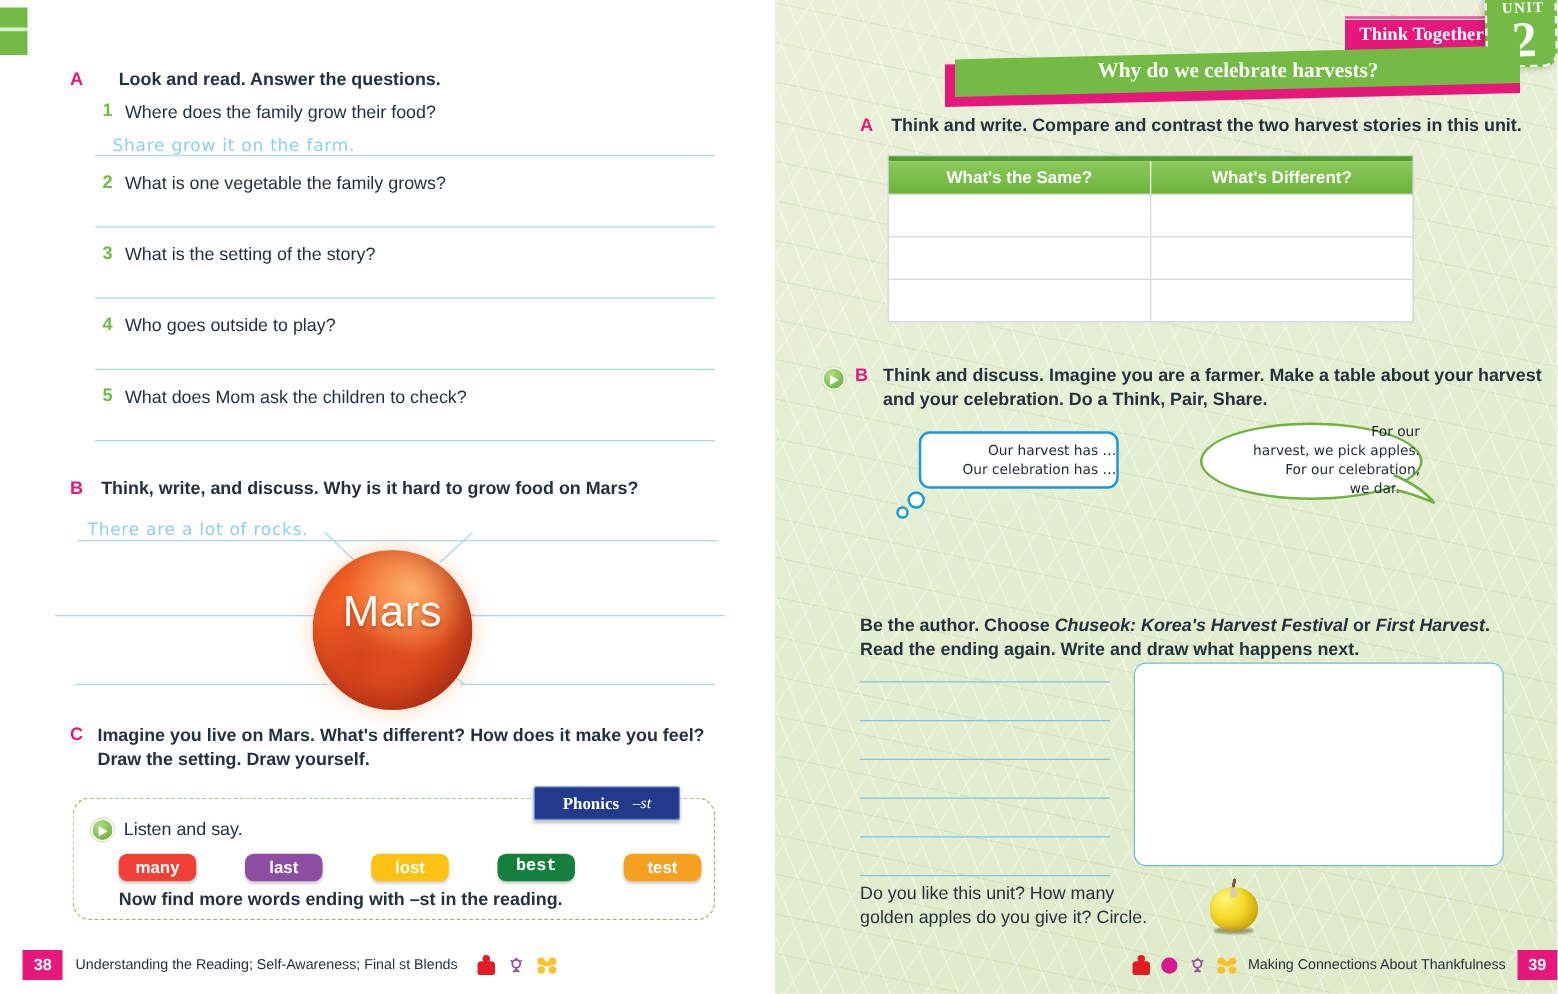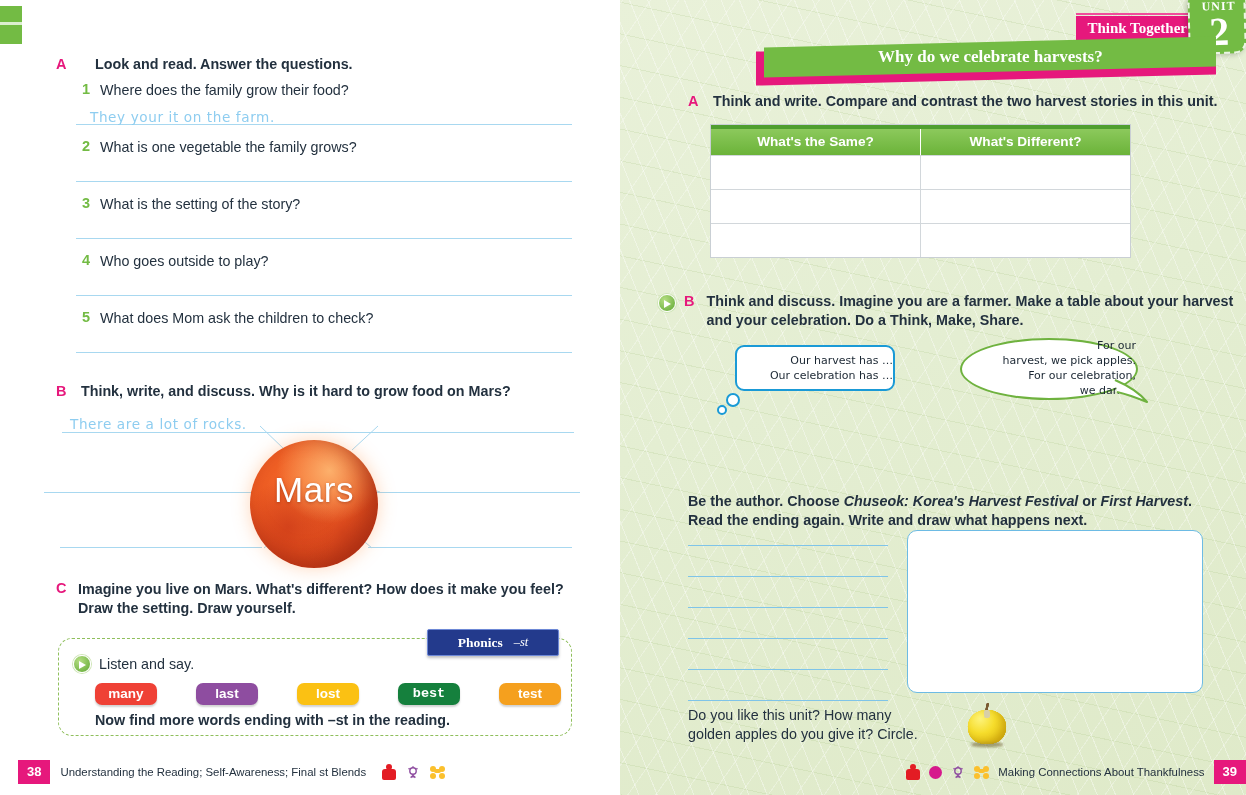--- a/index.html
+++ b/index.html
@@ -68,21 +68,21 @@
     font-family:"Liberation Sans", sans-serif; letter-spacing:.5px;
     text-shadow: 0 1px 3px rgba(120,30,10,.45);
   }
 
   
   #phonics-box {
     position:absolute; left:58px; top:638px; width:514px; height:98px;
     border:1.6px dashed #8fbf5c; border-radius:14px; background:#fff;
   }
   #phonics-badge {
-    position:absolute; left:368px; top:-10px; width:132px; height:27px;
+    position:absolute; left:368px; top:-10px; width:117px; height:27px;
     background:#233a8c; border:1.5px solid #6d88d6; border-radius:2px;
     box-shadow:0 2px 3px rgba(0,0,0,.25);
     display:flex; align-items:center; justify-content:center; gap:11px;
   }
   #phonics-badge .pw { color:#fff; font-family:"Liberation Serif", serif; font-weight:bold; font-size:13.5px; }
   #phonics-badge .ps { color:#fff; font-family:"Liberation Serif", serif; font-style:italic; font-size:12.5px; }
 
   .audio-icon {
     width:18px; height:18px; border-radius:50%;
     background: radial-gradient(circle at 35% 30%, #b4dd82, #5fa832);
@@ -219,21 +219,21 @@
   <div style="position:absolute; left:56px; top:55px;">
     <span class="ltr">A</span>
     <span class="body-txt" style="margin-left:24px; font-weight:600;">Look and read. Answer the questions.</span>
   </div>
 
   <div class="q-row" style="left:76px; top:81px; width:500px;">
     <span class="ltr-green q-num">1</span>
     <span class="body-txt q-txt">Where does the family grow their food?</span>
   </div>
   <div style="position:absolute; left:76px; top:124px; width:496px;">
-    <div class="hand" style="position:absolute; left:14px; top:-15px;">They your it on the farm.</div>
+    <div class="hand" style="position:absolute; left:14px; top:-15px;">Share grow it on the farm.</div>
     <div class="rule"></div>
   </div>
 
   <div class="q-row" style="left:76px; top:138px; width:500px;">
     <span class="ltr-green q-num">2</span>
     <span class="body-txt q-txt">What is one vegetable the family grows?</span>
   </div>
   <div style="position:absolute; left:76px; top:181px; width:496px;">
     <div class="hand" style="position:absolute; left:14px; top:-15px;"></div>
     <div class="rule"></div>
@@ -386,21 +386,21 @@
       <div></div>
       <div></div>
     </div>
   </div>
 
   <div style="position:absolute; left:38px; top:292px; display:flex; align-items:flex-start; gap:8px;">
     <span class="audio-icon" style="margin-top:2px;"></span>
     <span class="ltr" style="margin-top:1px;">B</span>
     <div style="margin-left:4px;">
       <div class="body-txt" style="font-weight:600;">Think and discuss. Imagine you are a farmer. Make a table about your harvest</div>
-      <div class="body-txt" style="font-weight:600;">and your celebration. Do a Think, Make, Share.</div>
+      <div class="body-txt" style="font-weight:600;">and your celebration. Do a Think, Pair, Share.</div>
     </div>
   </div>
 
   <div style="position:absolute; left:115px; top:345px; width:160px; height:46px; border:2.5px solid #1a9ad6; border-radius:9px; background:#fff;">
     <div class="bub-txt" style="padding-top:7px;">Our harvest has …</div>
     <div class="bub-txt">Our celebration has …</div>
   </div>
   <div style="position:absolute; left:106px; top:393px; width:14px; height:14px; border:2.2px solid #1a9ad6; border-radius:50%; background:#fff;"></div>
   <div style="position:absolute; left:97px; top:405px; width:10px; height:10px; border:2px solid #1a9ad6; border-radius:50%; background:#fff;"></div>
 

